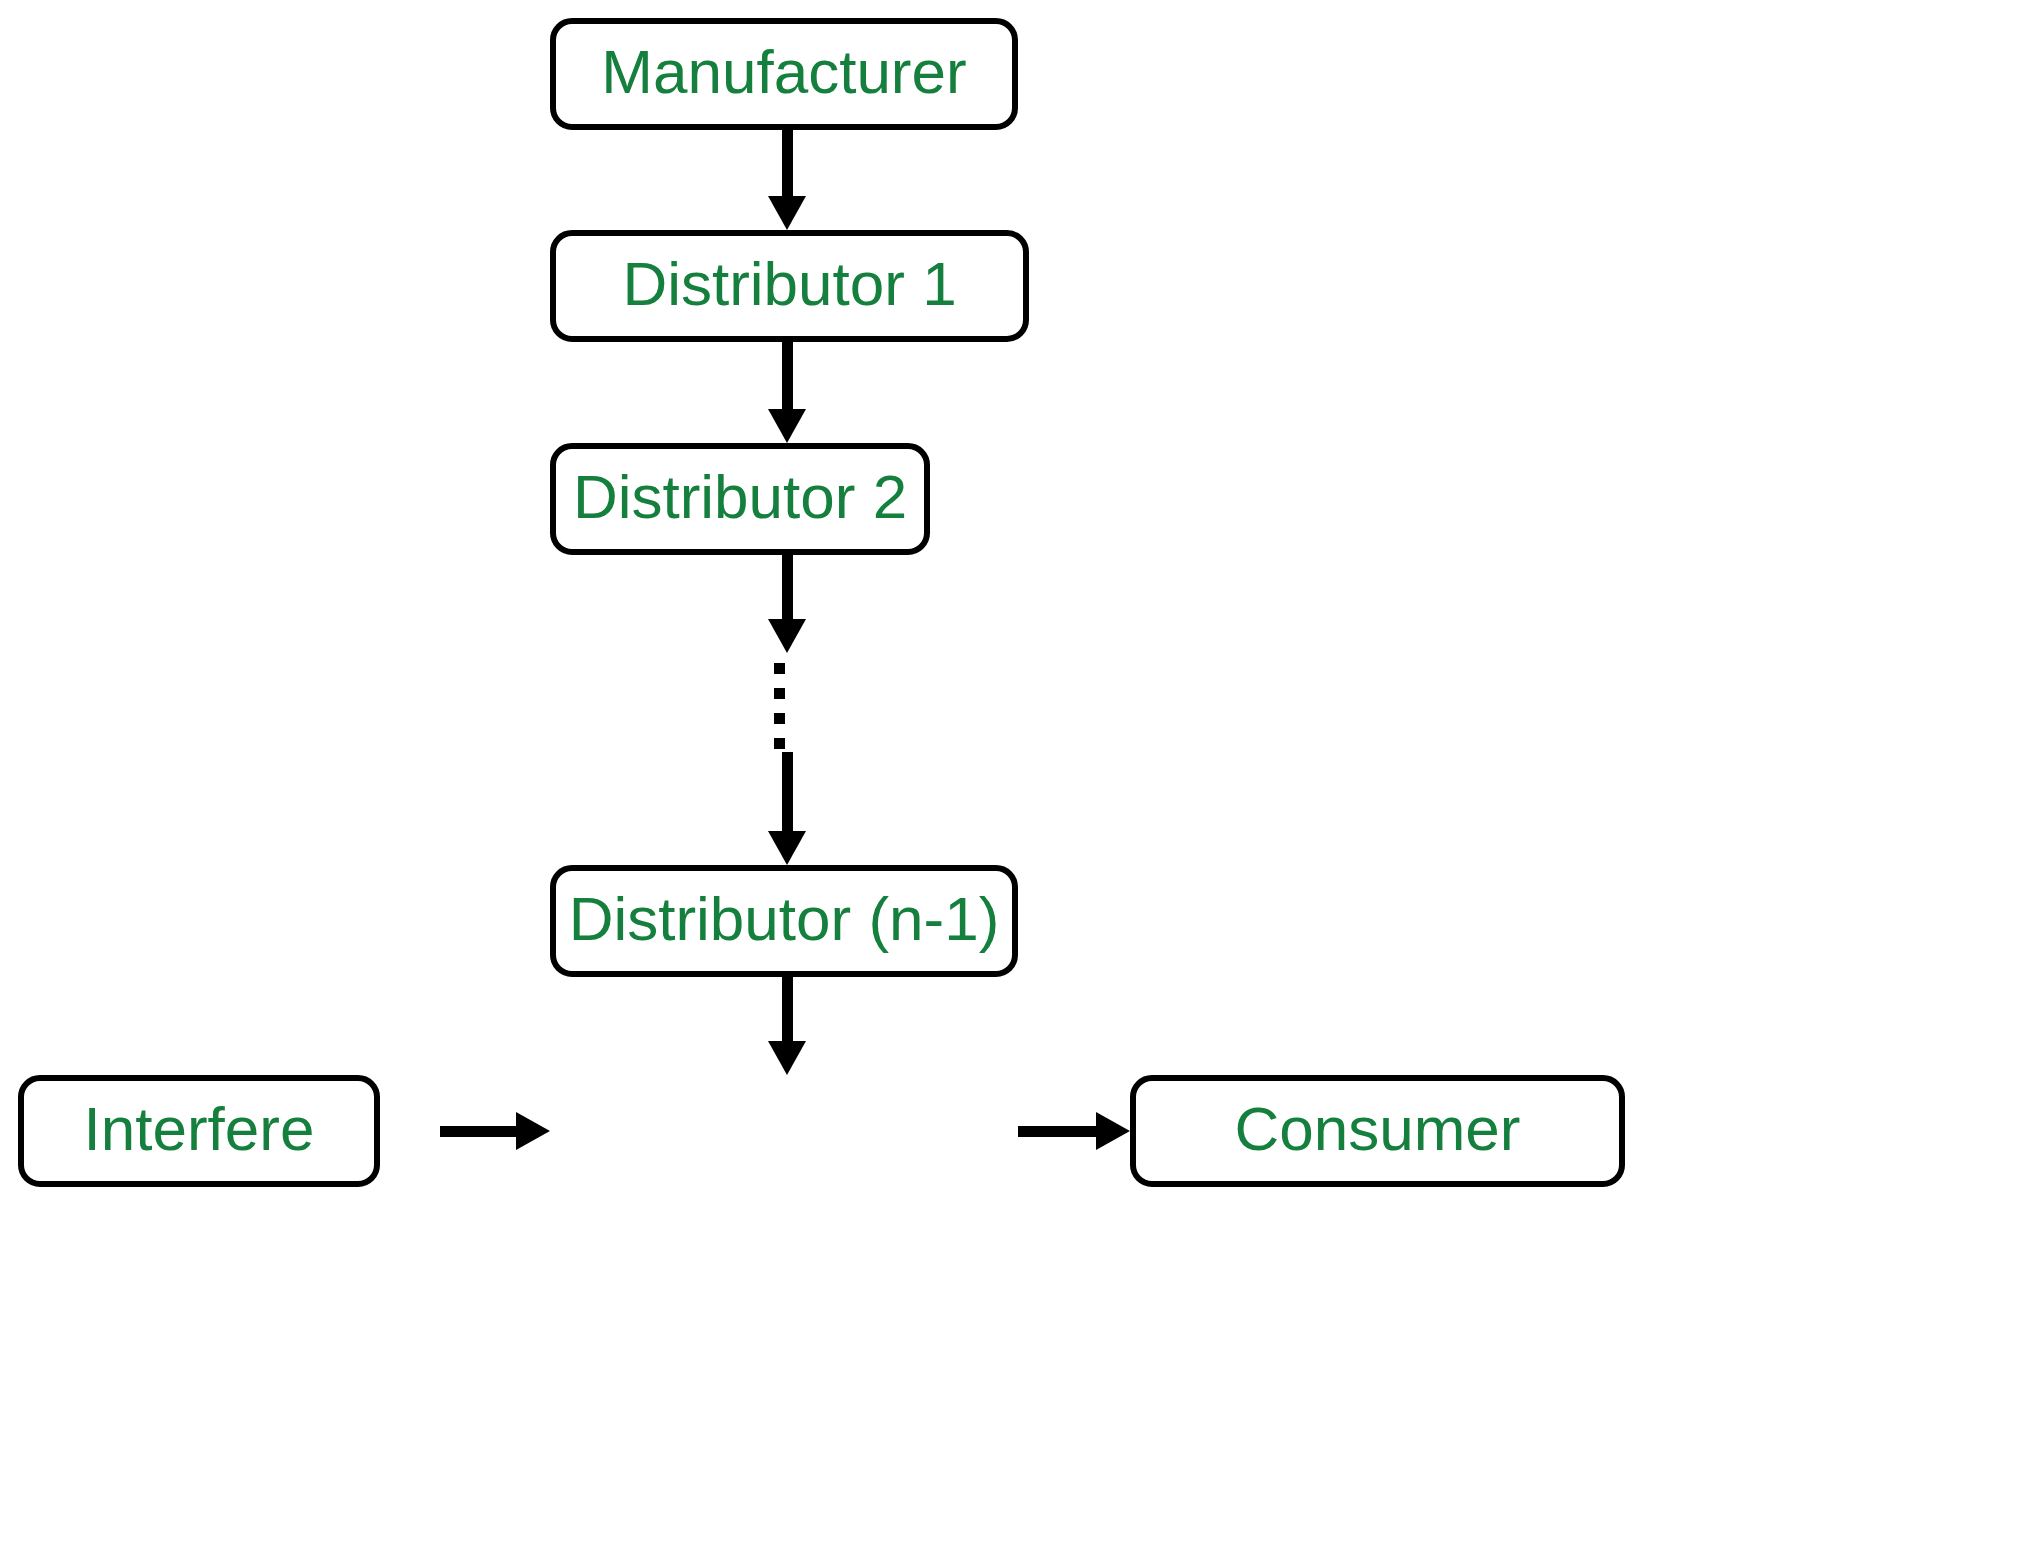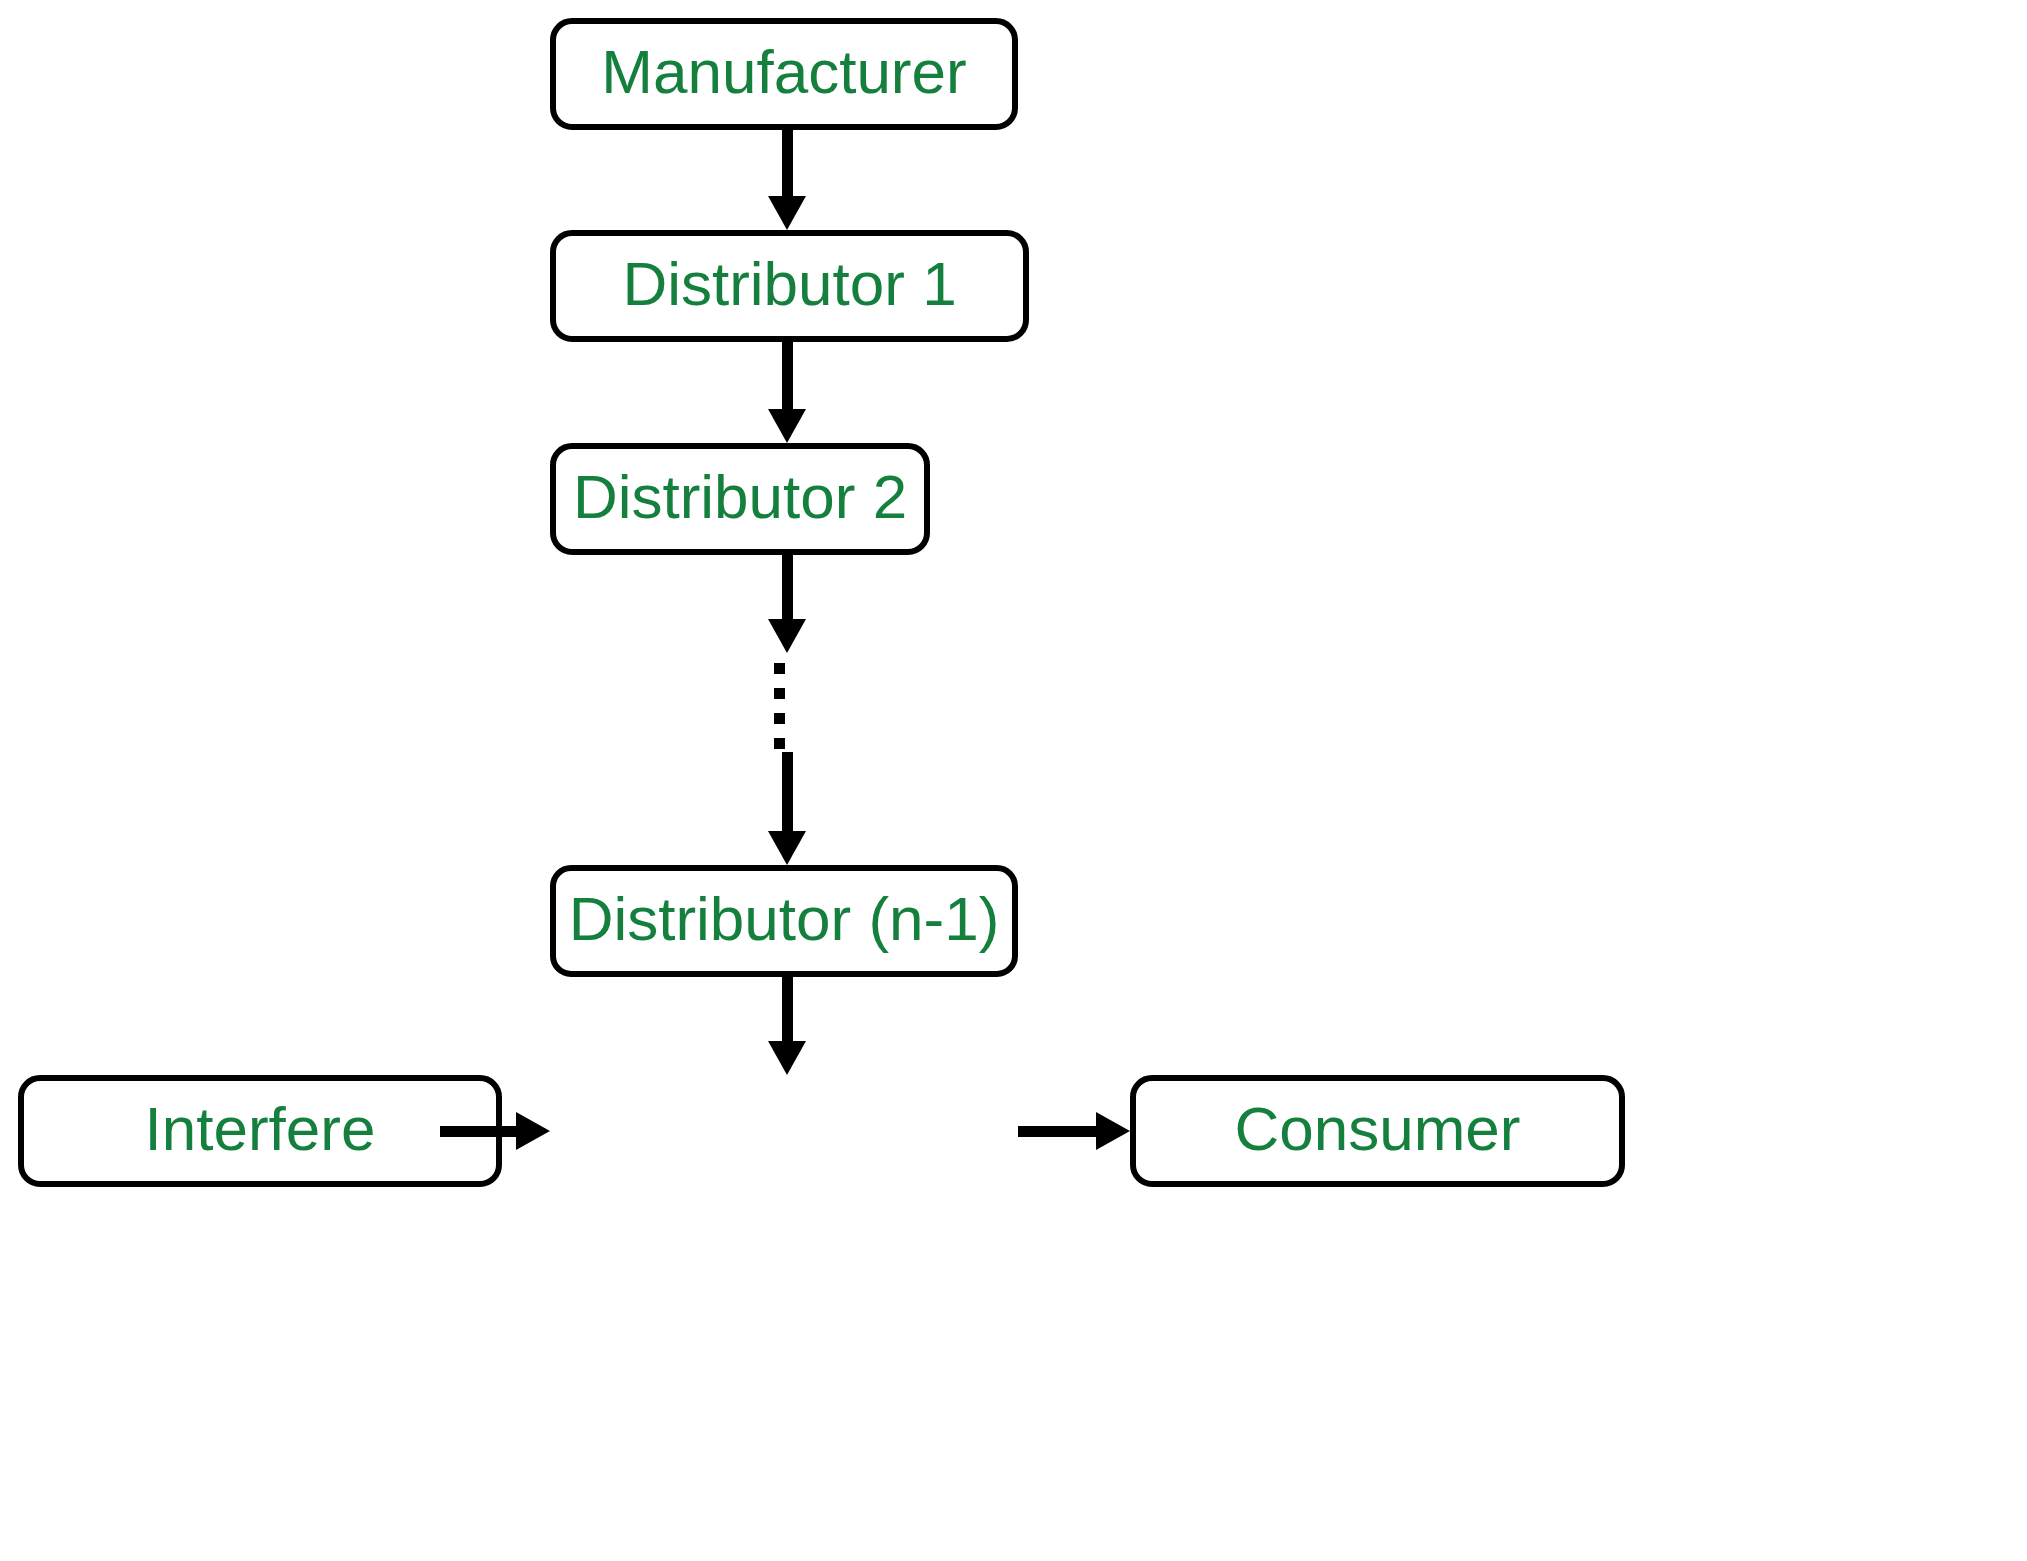--- a/index.html
+++ b/index.html
@@ -128,30 +128,30 @@
     <div class="head"></div>
   </div>
 
   <div class="v-dots" style="left:774px; top:663px; height:87px;"></div>
 
   <div class="v-arrow" style="left:768px; top:752px; width:38px; height:113px;">
     <div class="shaft" style="height:79px;"></div>
     <div class="head"></div>
   </div>
 
-  <div class="node" style="left:550px; top:865px; width:468px; height:112px;border-radius:21px;">
+  <div class="node" style="left:550px; top:865px; width:468px; height:112px;">
     <span class="node-label">Distributor (n-1)</span>
   </div>
 
   <div class="v-arrow" style="left:768px; top:977px; width:38px; height:98px;">
     <div class="shaft" style="height:64px;"></div>
     <div class="head"></div>
   </div>
 
-  <div class="node" style="left:18px; top:1075px; width:484px; height:112px;text-align:center;">
+  <div class="node" style="left:18px; top:1075px; width:362px; height:112px;text-align:center;">
     <span class="node-label">Interfere</span>
   </div>
 
   <div class="h-arrow" style="left:440px; top:1112px; width:110px; height:38px;">
     <div class="shaft" style="width:76px;"></div>
     <div class="head"></div>
   </div>
 
 
   <div class="h-arrow" style="left:1018px; top:1112px; width:112px; height:38px;">

